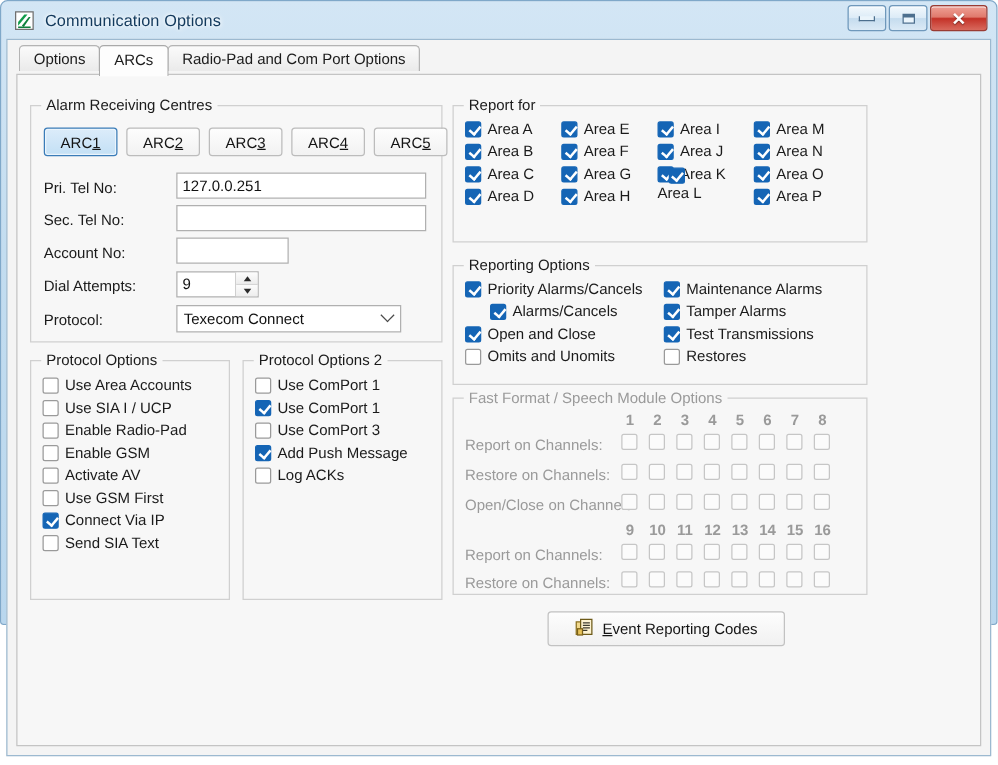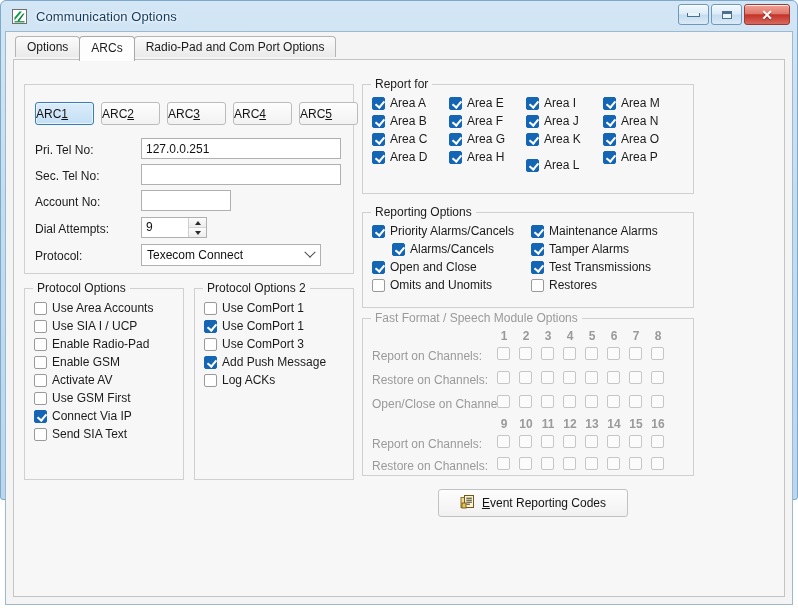--- a/index.html
+++ b/index.html
@@ -172,20 +172,21 @@
     position: absolute;
     width: 59px;
     height: 23px;
     border: 1px solid #bcbcbc;
     border-radius: 3px;
     background: linear-gradient(to bottom, #fdfdfd 0%, #f2f2f2 100%);
     font-size: 12px;
     color: #141414;
     display: flex;
     align-items: center;
+    justify-content: center;
     box-sizing: border-box;
     font-family: "Liberation Sans", sans-serif;
   }
   .arcbtn.sel {
     border: 1px solid #3a7cb8;
     background: linear-gradient(to bottom, #dcecfa 0%, #c3e0f5 100%);
     box-shadow: inset 0 0 0 1px #eaf4fc;
   }
   .arcbtn u { text-decoration: underline; }
 
@@ -385,20 +386,21 @@
 
     <div class="tabstrip">
       <div class="tab">Options</div>
       <div class="tab active">ARCs</div>
       <div class="tab">Radio-Pad and Com Port Options</div>
     </div>
 
     <div class="tabpanel">
 
       <div class="group" style="left:10px; top:24px; width:330px; height:190px;">
+        <span class="glabel">Alarm Receiving Centres</span>
 
         <div class="arcbtn sel" style="left:10px; top:17px;">
           <span>ARC </span>
             <u>1</u>
         </div>
         <div class="arcbtn" style="left:76px; top:17px;">
           <span>ARC </span>
             <u>2</u>
         </div>
         <div class="arcbtn" style="left:142px; top:17px;">
@@ -547,21 +549,21 @@
             <span>Area I</span>
           </div>
         <div class="cb on" style="left:163px; top:29px;">
             <span class="box"></span>
             <span>Area J</span>
           </div>
         <div class="cb on" style="left:163px; top:47px;">
             <span class="box"></span>
             <span>Area K</span>
           </div>
-        <div class="cb on" style="left:163px; top:73px;">
+        <div class="cb on" style="left:163px; top:49px;flex-direction:column;">
             <span class="box"></span>
             <span>Area L</span>
           </div>
 
         <div class="cb on" style="left:240px; top:11px;">
             <span class="box"></span>
             <span>Area M</span>
           </div>
         <div class="cb on" style="left:240px; top:29px;">
             <span class="box"></span>

